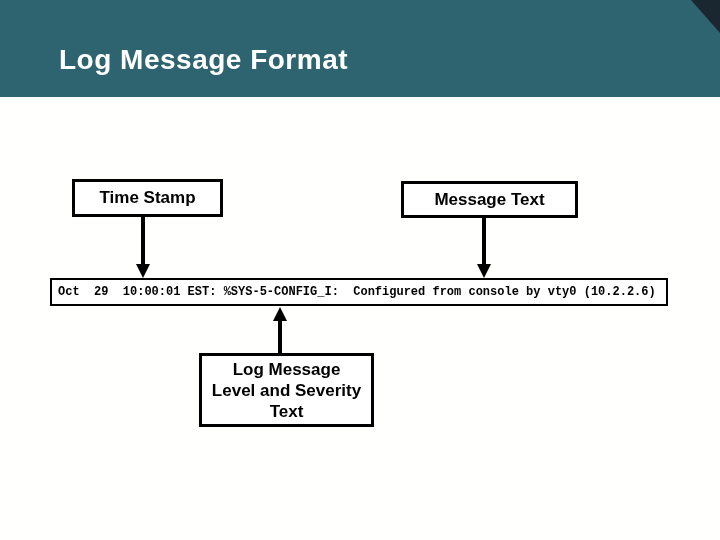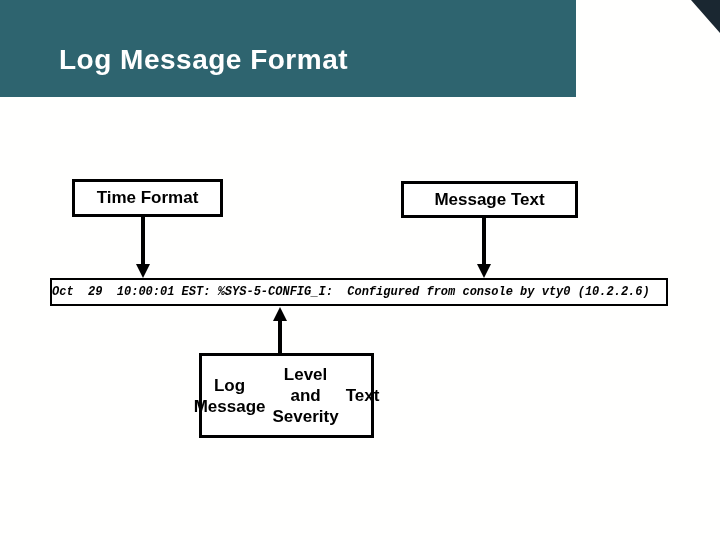--- a/index.html
+++ b/index.html
@@ -12,21 +12,21 @@
     position: relative;
     width: 720px;
     height: 540px;
     background: #fffffe;
     overflow: hidden;
   }
   
   .header {
     position: absolute;
     left: 0; top: 0;
-    width: 576px;
+    width: 720px;
     height: 97px;
     background: #2e646f;
   }
   .title {
     position: absolute;
     left: 59px;
     top: 44px;
     margin: 0;
     font-size: 28px;
     font-weight: bold;
@@ -52,43 +52,42 @@
     align-items: center;
     justify-content: center;
     text-align: center;
     font-weight: bold;
     font-size: 17px;
     color: #000000;
   }
   .box-timestamp { left: 72px; top: 179px; width: 151px; height: 38px; }
   .box-message-text { left: 401px; top: 181px; width: 177px; height: 37px; text-align: right; }
   .box-name-severity {
-    left: 199px; top: 353px; width: 175px; height: 85px;
-    flex-direction: row;
+    left: 199px; top: 353px; width: 175px; height: 74px;
+    flex-direction: column;
     line-height: 21px;
-    gap: 7px;
   }
   
   .log-box {
     position: absolute;
     left: 50px; top: 278px;
     width: 618px; height: 28px;
     box-sizing: border-box;
     background: #ffffff;
     border: 2px solid #000000;
     display: flex;
     align-items: center;
   }
   .log-text {
     font-family: "Liberation Mono", "DejaVu Sans Mono", monospace;
     font-weight: bold;
     font-size: 12px;
     color: #000000;
     white-space: pre;
-    font-style: italic;
+    padding-left: 6px;
   }
   
   .arrow { position: absolute; }
   .arrow .shaft {
     position: absolute;
     width: 4px;
     background: #000000;
   }
   .arrow .head-down {
     position: absolute;
@@ -119,21 +118,21 @@
 
 <div class="slide">
 
   <div class="header">
     <h1 class="title">Log Message Format</h1>
   </div>
 
   <div class="corner-triangle"></div>
 
   <div class="label-box box-timestamp">
-    <span>Time Format</span>
+    <span>Time Stamp</span>
   </div>
 
   <div class="label-box box-message-text">
     <span>Message Text</span>
   </div>
 
   <div class="arrow arrow-timestamp">
     <div class="shaft"></div>
     <div class="head-down"></div>
   </div>

